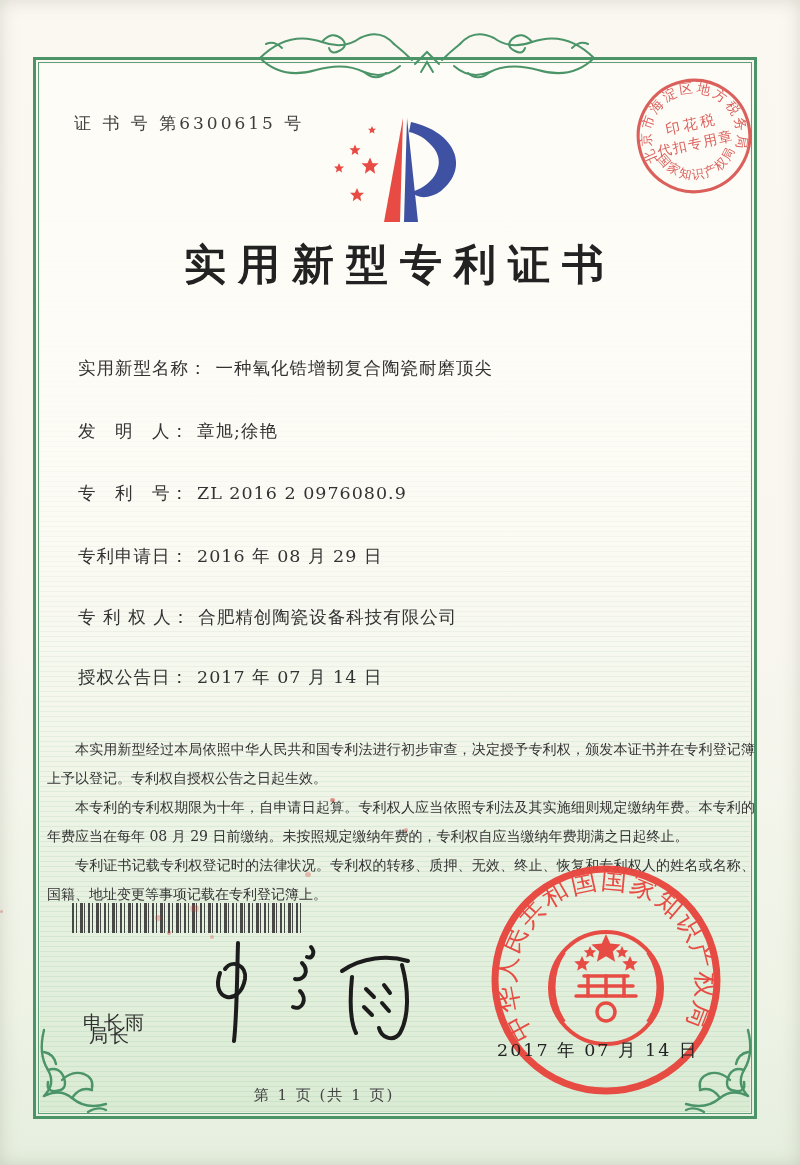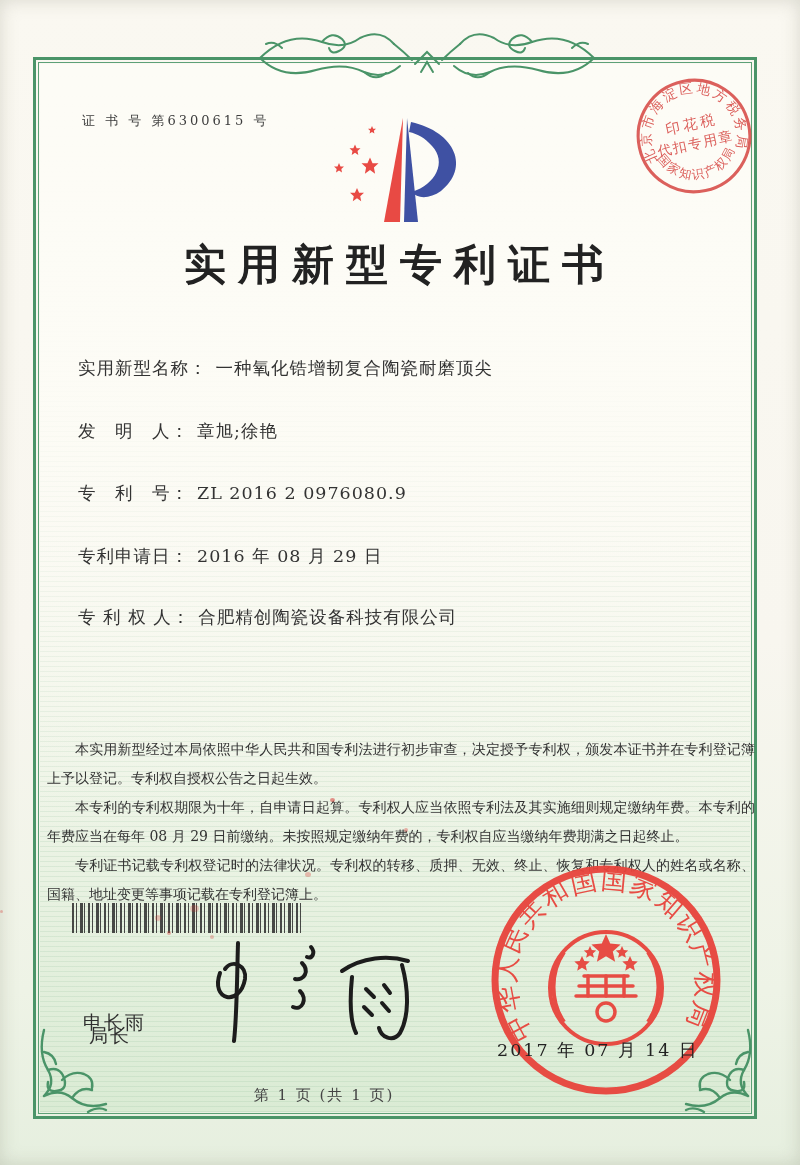--- a/index.html
+++ b/index.html
@@ -24,21 +24,21 @@
   }
   .frame .bg{
     position:absolute;inset:4px;
     background:
       linear-gradient(180deg,#fdfcf6 0%,rgba(253,252,246,0.92) 30%,rgba(253,252,246,0.35) 55%,rgba(253,252,246,0) 75%),
       repeating-linear-gradient(0deg,rgba(125,180,140,0.16) 0px,rgba(125,180,140,0.16) 1px,rgba(255,255,255,0) 1px,rgba(255,255,255,0) 5px),
       linear-gradient(180deg,#fdfcf6 0%,#f9f8f0 45%,#e9f2e2 78%,#daebd4 100%);
   }
   .ornament{position:absolute;color:#4a9468;}
   .cert-number{
-    position:absolute;left:82px;top:112px;font-size:13px;letter-spacing:3px;color:#3d3d3d;
+    position:absolute;left:74px;top:112px;font-size:17px;letter-spacing:3px;color:#3d3d3d;
   }
   .logo{position:absolute;left:328px;top:110px;width:150px;height:118px;}
   .title{
     position:absolute;left:0;top:237px;width:800px;text-align:center;
     font-size:42px;font-weight:bold;letter-spacing:12px;color:#222;
   }
   .field{position:absolute;left:78px;font-size:17.5px;color:#333;letter-spacing:1px;white-space:nowrap;}
   .field .lbl{margin-right:8px;}
   .paras{
     position:absolute;left:47px;top:699px;width:708px;
@@ -150,20 +150,23 @@
     <span class="lbl">实用新型名称：</span><span>一种氧化锆增韧复合陶瓷耐磨顶尖</span>
   </div>
   <div class="field" style="top:481px;">
     <span class="lbl">专　利　号：</span><span>ZL 2016 2 0976080.9</span>
   </div>
   <div class="field" style="top:544px;text-align:right;">
     <span class="lbl">专利申请日：</span><span>2016 年 08 月 29 日</span>
   </div>
   <div class="field" style="top:605px;text-align:right;">
     <span class="lbl">专 利 权 人：</span><span>合肥精创陶瓷设备科技有限公司</span>
+  </div>
+  <div class="field" style="top:665px;">
+    <span class="lbl">授权公告日：</span><span>2017 年 07 月 14 日</span>
   </div>
 
   <div class="paras">
     <p>本实用新型经过本局依照中华人民共和国专利法进行初步审查，决定授予专利权，颁发本证书并在专利登记簿上予以登记。专利权自授权公告之日起生效。</p>
     <p>本专利的专利权期限为十年，自申请日起算。专利权人应当依照专利法及其实施细则规定缴纳年费。本专利的年费应当在每年 08 月 29 日前缴纳。未按照规定缴纳年费的，专利权自应当缴纳年费期满之日起终止。</p>
     <p>专利证书记载专利权登记时的法律状况。专利权的转移、质押、无效、终止、恢复和专利权人的姓名或名称、国籍、地址变更等事项记载在专利登记簿上。</p>
   </div>
 
   <div class="barcode"></div>
 

